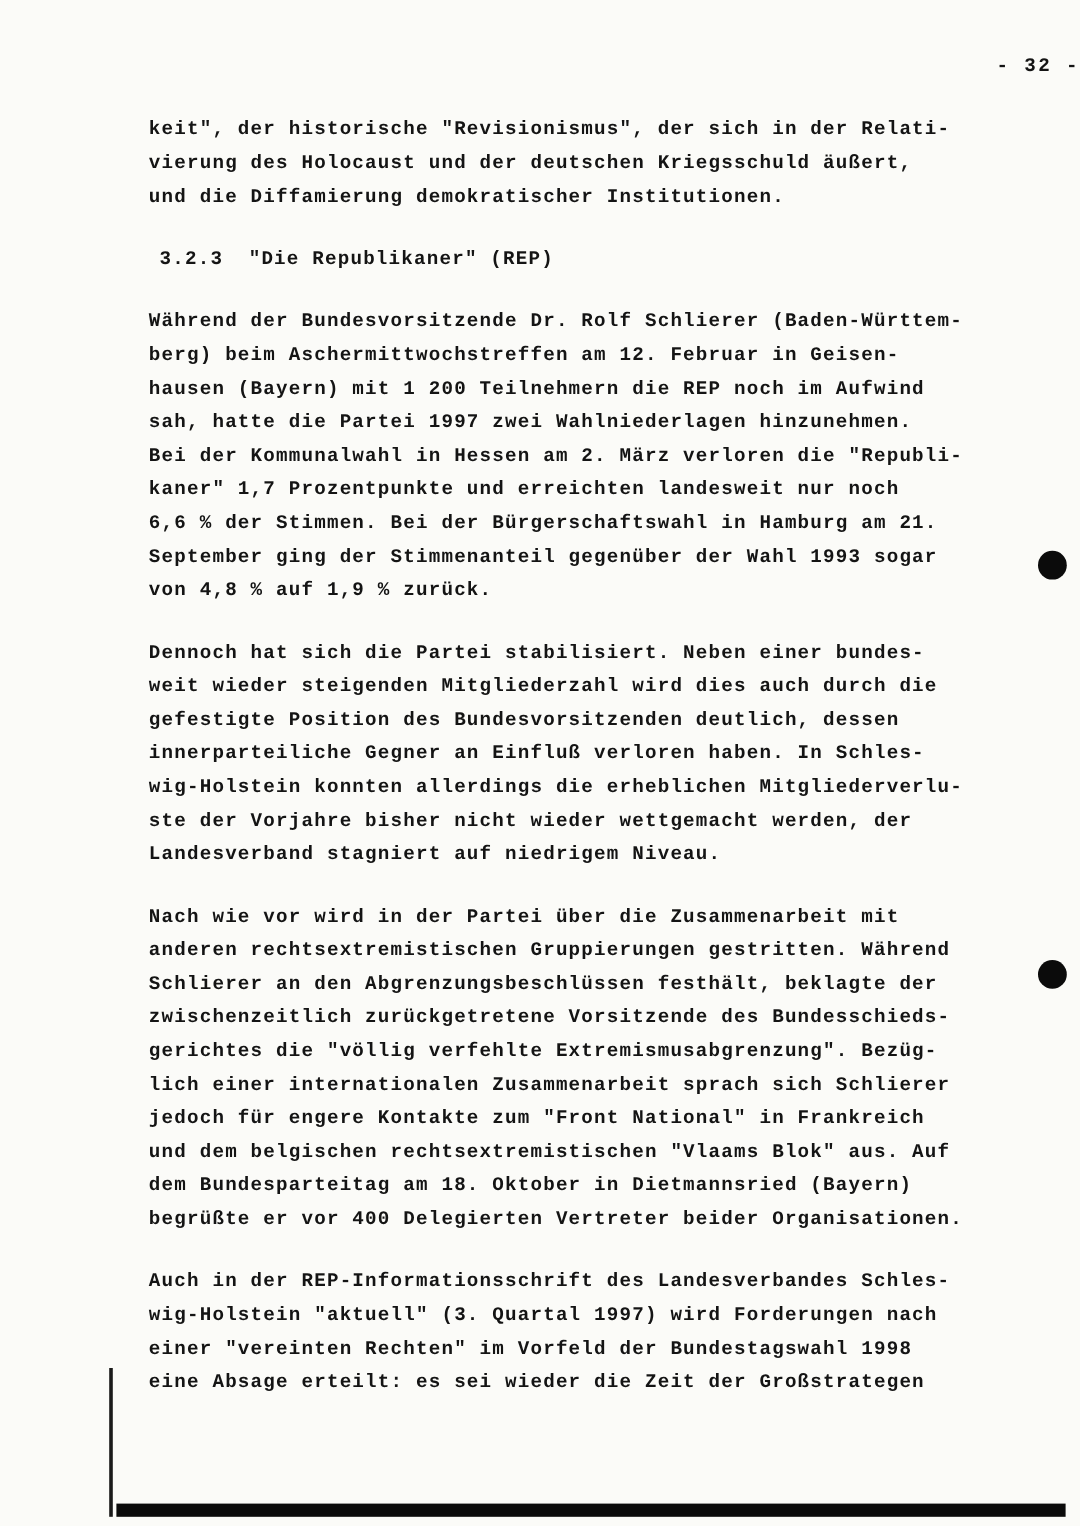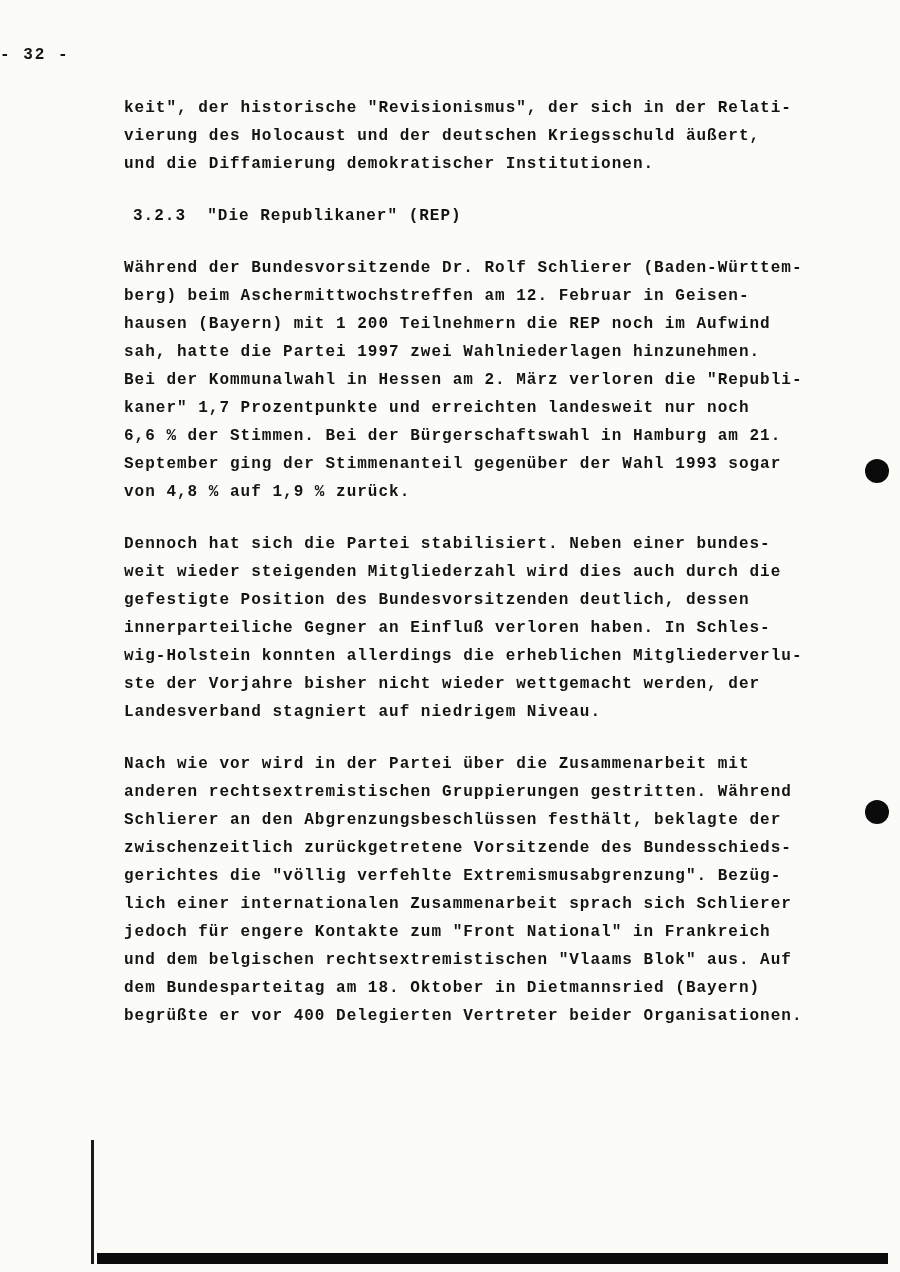--- a/index.html
+++ b/index.html
@@ -13,21 +13,21 @@
     background: #fbfbf8;
     overflow: hidden;
     font-family: "Liberation Mono", "DejaVu Sans Mono", monospace;
     color: #141414;
   }
   .page-number {
     position: absolute;
     top: 44px;
     left: 0;
     width: 900px;
-    text-align: left;
+    text-align: right;
     font: 700 16px/22px "Liberation Mono", "DejaVu Sans Mono", monospace;
     letter-spacing: 2px;
   }
   .doc {
     position: absolute;
     left: 124px;
     top: 94px;
     width: 740px;
   }
   .doc p.body, .doc h3.heading {
@@ -97,20 +97,24 @@
     <p class="body">Nach wie vor wird in der Partei über die Zusammenarbeit mit
 anderen rechtsextremistischen Gruppierungen gestritten. Während
 Schlierer an den Abgrenzungsbeschlüssen festhält, beklagte der
 zwischenzeitlich zurückgetretene Vorsitzende des Bundesschieds-
 gerichtes die "völlig verfehlte Extremismusabgrenzung". Bezüg-
 lich einer internationalen Zusammenarbeit sprach sich Schlierer
 jedoch für engere Kontakte zum "Front National" in Frankreich
 und dem belgischen rechtsextremistischen "Vlaams Blok" aus. Auf
 dem Bundesparteitag am 18. Oktober in Dietmannsried (Bayern)
 begrüßte er vor 400 Delegierten Vertreter beider Organisationen.</p>
+    <p class="body">Auch in der REP-Informationsschrift des Landesverbandes Schles-
+wig-Holstein "aktuell" (3. Quartal 1997) wird Forderungen nach
+einer "vereinten Rechten" im Vorfeld der Bundestagswahl 1998
+eine Absage erteilt: es sei wieder die Zeit der Großstrategen</p>
   </div>
 
 <div class="black-dot top"></div>
 
 <div class="black-dot bottom"></div>
 
 <div class="left-line"></div>
 
 <div class="bottom-bar"></div>
 

